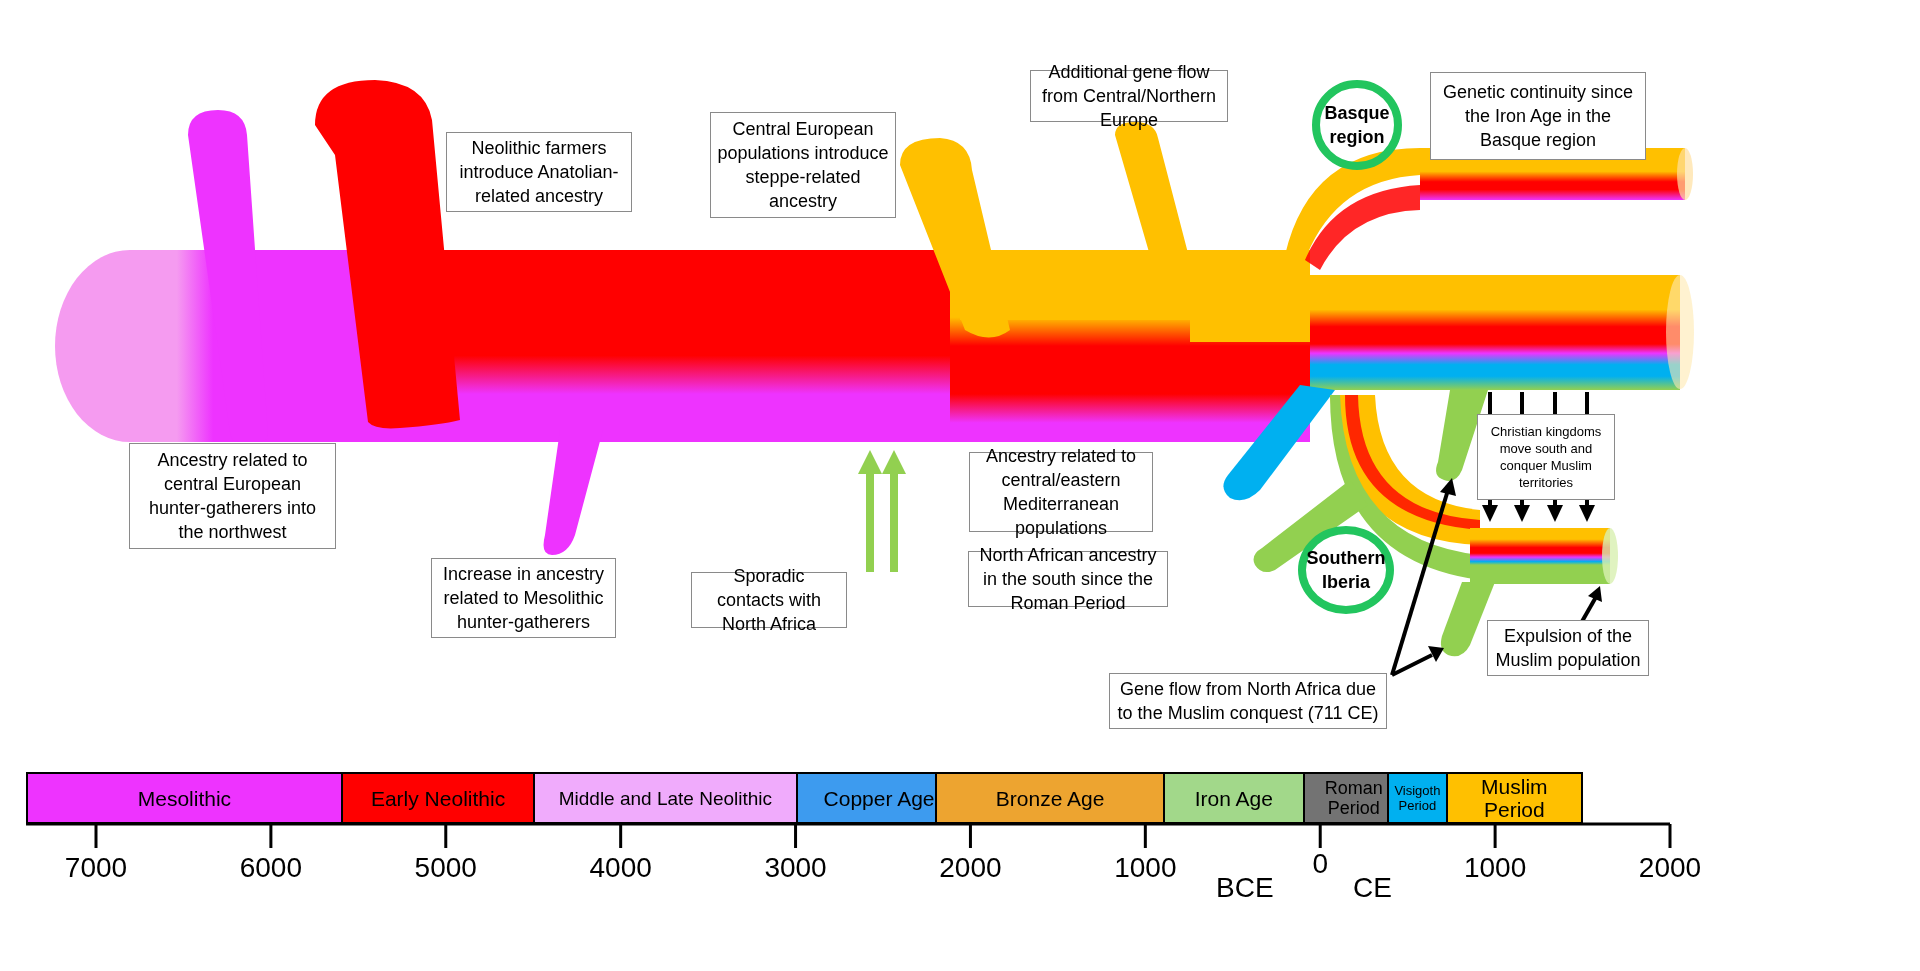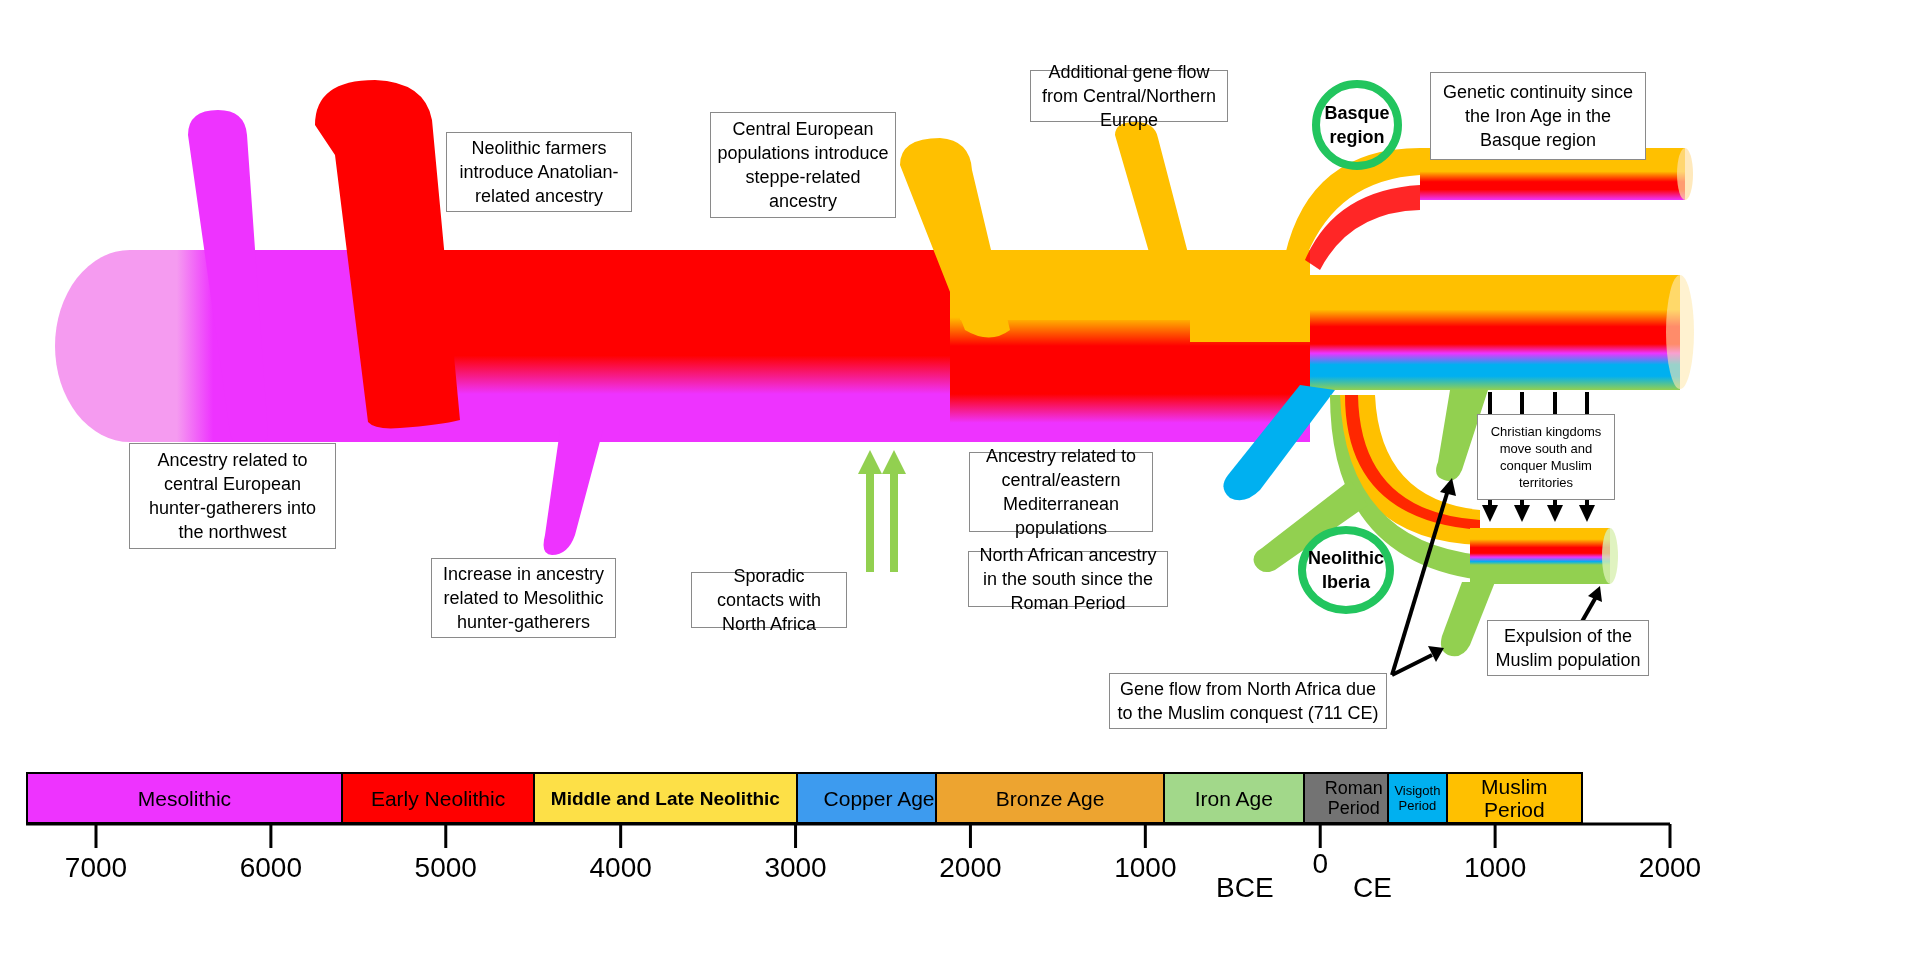--- a/index.html
+++ b/index.html
@@ -150,26 +150,26 @@
   <div class="box" style="left:129px;top:443px;width:207px;height:106px;">Ancestry related to central European hunter-gatherers into the northwest</div>
   <div class="box" style="left:431px;top:558px;width:185px;height:80px;">Increase in ancestry related to Mesolithic hunter-gatherers</div>
   <div class="box" style="left:691px;top:572px;width:156px;height:56px;">Sporadic contacts with North Africa</div>
   <div class="box" style="left:969px;top:452px;width:184px;height:80px;">Ancestry related to central/eastern Mediterranean populations</div>
   <div class="box" style="left:956px;top:551px;width:200px;height:56px;margin-left:12px;">North African ancestry in the south since the Roman Period</div>
   <div class="box small" style="left:1477px;top:414px;width:138px;height:86px;">Christian kingdoms move south and conquer Muslim territories</div>
   <div class="box" style="left:1109px;top:673px;width:278px;height:56px;">Gene flow from North Africa due to the Muslim conquest (711 CE)</div>
   <div class="box" style="left:1487px;top:620px;width:162px;height:56px;">Expulsion of the Muslim population</div>
 
   <div class="circle-label" style="left:1312px;top:80px;width:90px;height:90px;">Basque region</div>
-  <div class="circle-label" style="left:1298px;top:526px;width:96px;height:88px;">Neolithic Iberia</div>
+  <div class="circle-label" style="left:1298px;top:526px;width:96px;height:88px;">Southern Iberia</div>
 
   <div id="timeline">
       <div class="period" style="left: 26.0444px; width: 314.8px; background: rgb(238, 51, 255);">Mesolithic</div>
       <div class="period" style="left: 340.844px; width: 192.378px; background: rgb(255, 0, 0);">Early Neolithic</div>
-      <div class="period" style="left: 533.222px; width: 262.333px; background: #fde047; font-size: 19px; font-weight: bold;">Middle and Late Neolithic</div>
+      <div class="period" style="left: 533.222px; width: 262.333px; background: #f0abfc; font-size: 19px;">Middle and Late Neolithic</div>
       <div class="period" style="left: 795.556px; width: 165px; background: rgb(61, 155, 239);">Copper Age</div>
       <div class="period" style="left: 935.467px; width: 227.356px; background: rgb(237, 164, 48);">Bronze Age</div>
       <div class="period" style="left: 1162.82px; width: 139.911px; background: rgb(162, 216, 138);">Iron Age</div>
       <div class="period" style="left: 1302.73px; width: 100px; background: #737373; font-size: 18px; line-height: 20px;">Roman Period</div>
       <div class="period" style="left: 1386.68px; width: 59.4622px; background: rgb(0, 176, 240); font-size: 13px; line-height: 15px;">Visigoth Period</div>
       <div class="period last" style="left: 1446.14px; width: 136.413px; background: rgb(255, 192, 0);">Muslim Period</div>
     </div>
   <svg id="axis" width="1920" height="971" style="position:absolute;left:0;top:0;pointer-events:none">
       <line x1="26.04444444444445" x2="1670" y1="824" y2="824" stroke="#000" stroke-width="3"></line>
       <line x1="96" x2="96" y1="824" y2="848" stroke="#000" stroke-width="3"></line>

